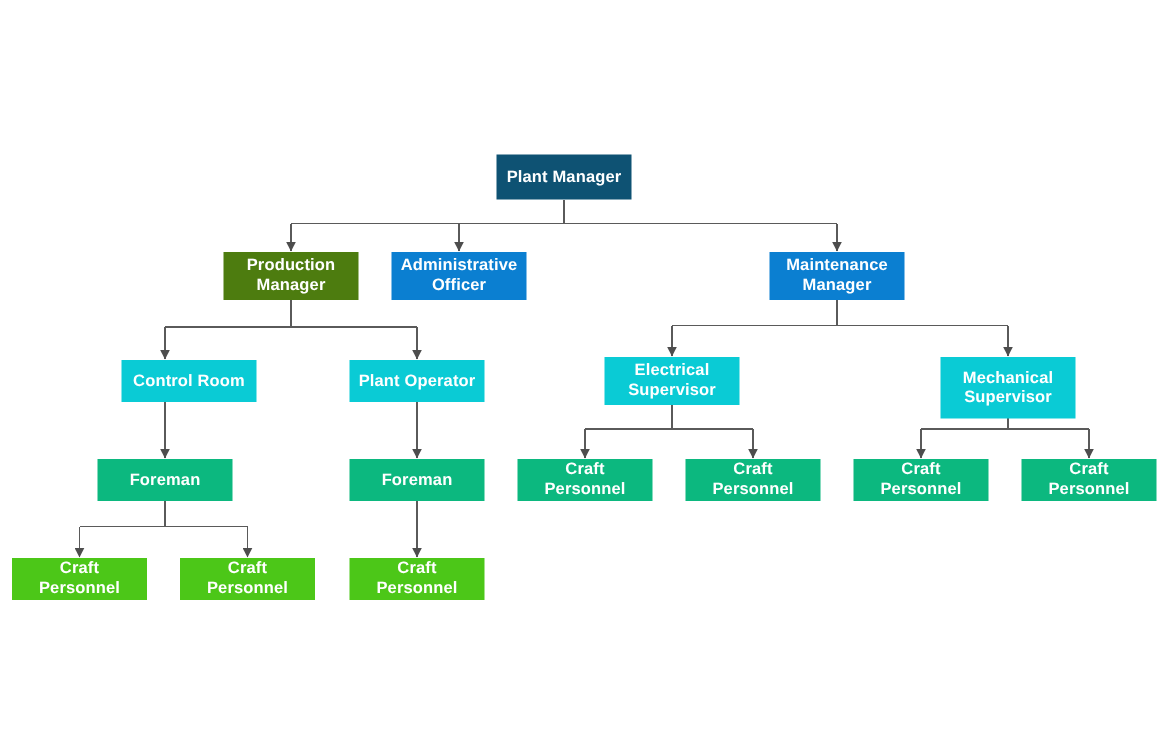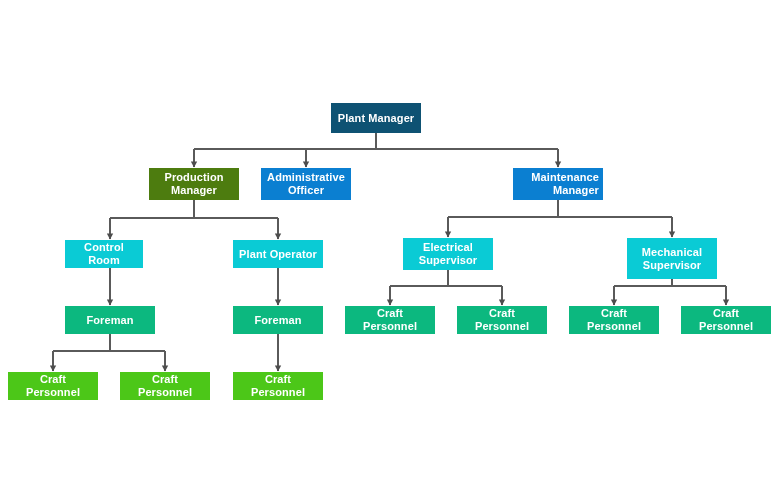--- a/index.html
+++ b/index.html
@@ -90,25 +90,25 @@
         <span class="node-label">Plant Manager</span>
       </div>
       <div class="node" style="left: 149px; top: 168px; width: 90px; height: 32px; background: #4d7c0f;">
         <span class="node-label">Production
 Manager</span>
       </div>
       <div class="node" style="left: 261px; top: 168px; width: 90px; height: 32px; background: rgb(11, 127, 209);">
         <span class="node-label">Administrative
 Officer</span>
       </div>
-      <div class="node" style="left: 513px; top: 168px; width: 90px; height: 32px; background: rgb(11, 127, 209); text-align: right;">
+      <div class="node" style="left: 513px; top: 168px; width: 90px; height: 32px; background: rgb(11, 127, 209);">
         <span class="node-label">Maintenance
 Manager</span>
       </div>
-      <div class="node" style="left: 65px; top: 240px; width: 78px; height: 28px; background: rgb(10, 203, 213);">
+      <div class="node" style="left: 81px; top: 240px; width: 90px; height: 28px; background: rgb(10, 203, 213);">
         <span class="node-label">Control Room</span>
       </div>
       <div class="node" style="left: 233px; top: 240px; width: 90px; height: 20px; background: rgb(10, 203, 213);">
         <span class="node-label">Plant Operator</span>
       </div>
       <div class="node" style="left: 403px; top: 238px; width: 90px; height: 32px; background: rgb(10, 203, 213); text-align: center;">
         <span class="node-label">Electrical
 Supervisor</span>
       </div>
       <div class="node" style="left: 627px; top: 238px; width: 90px; height: 41px; background: rgb(10, 203, 213); text-align: center;">

